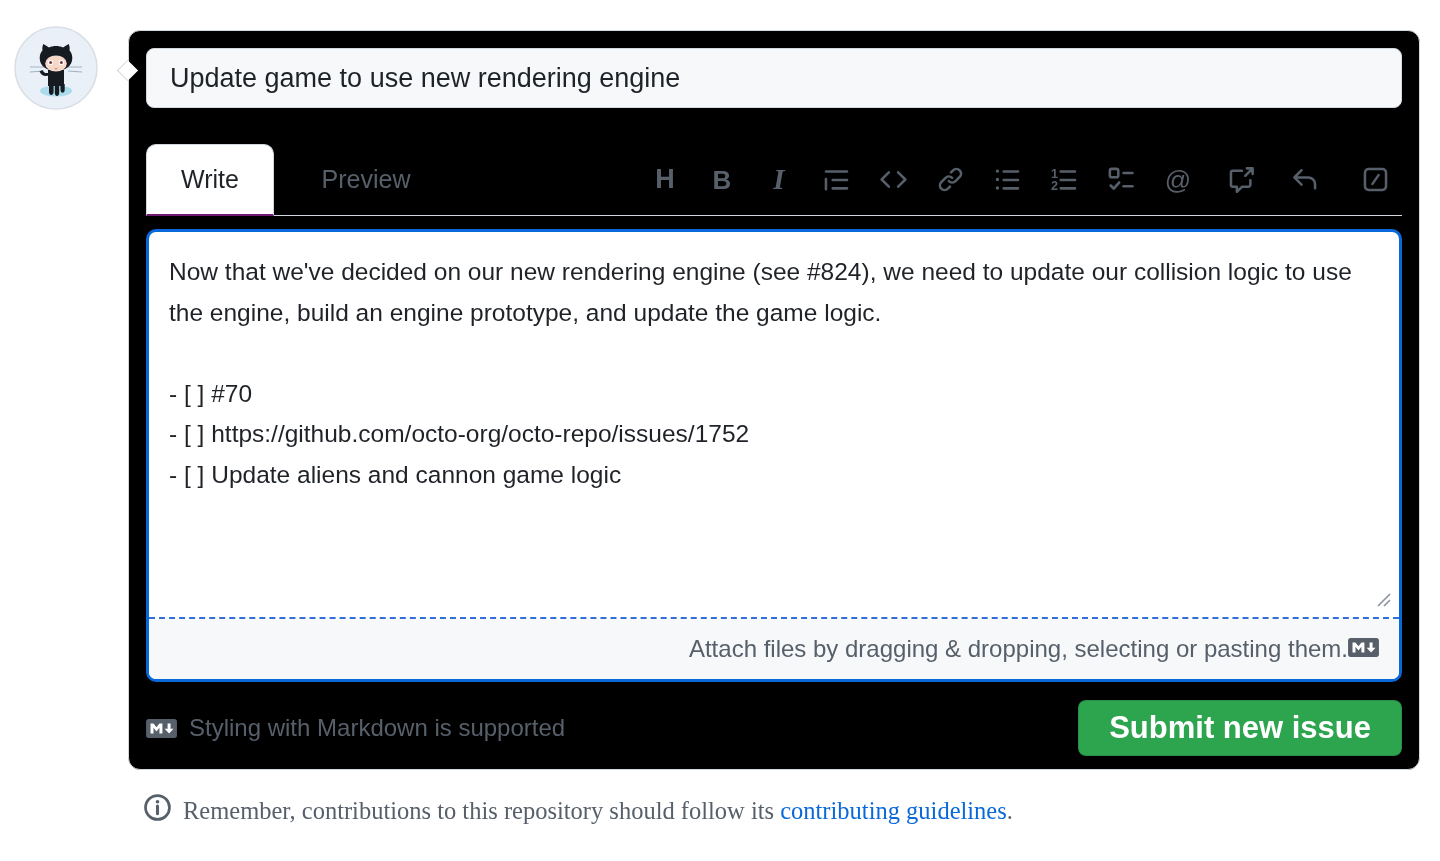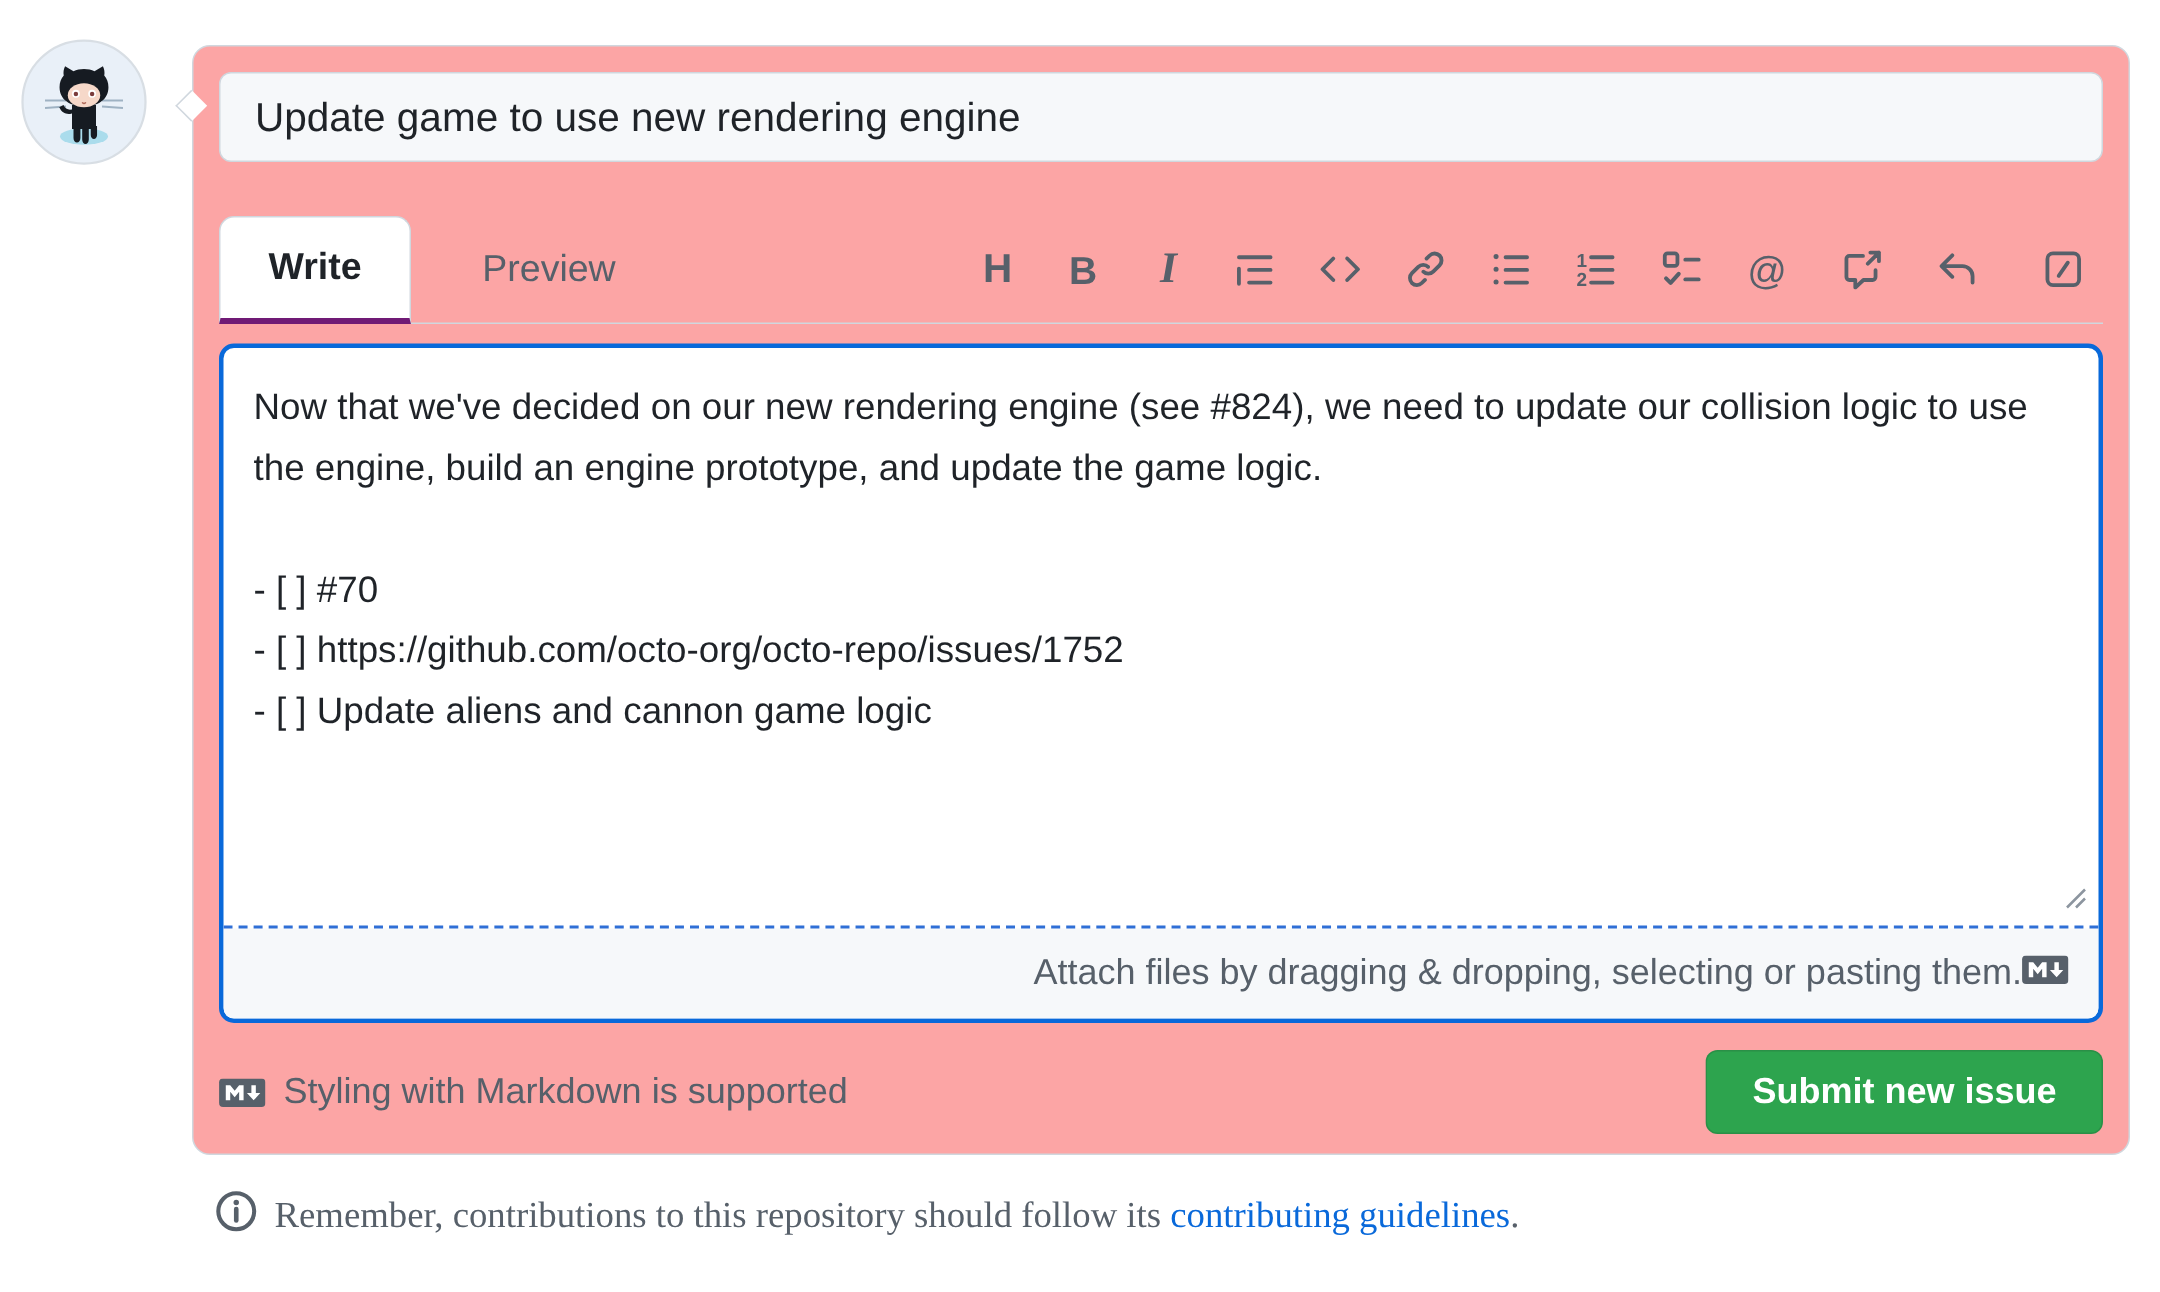--- a/index.html
+++ b/index.html
@@ -17,21 +17,21 @@
     background:#ffffff;color:var(--text);
     font-family:"Liberation Sans", sans-serif;
   }
 
   
   .avatar{position:absolute;left:14px;top:26px;width:84px;height:84px;border-radius:50%;cursor:pointer;}
 
   
   .card{
     position:absolute;left:128px;top:30px;width:1292px;height:740px;
-    background:#fca5a5;border:1px solid var(--border);border-radius:12px;
+    background:#000000;border:1px solid var(--border);border-radius:12px;
     padding:17px;
   }
   .caret{
     position:absolute;left:-9px;top:32px;width:15px;height:15px;background:#fff;
     border-left:1px solid var(--border);border-bottom:1px solid var(--border);
     transform:rotate(45deg);
   }
 
   .title-input{
     display:block;width:100%;height:60px;padding:0 23px;
@@ -40,22 +40,22 @@
   }
 
   
   .tabs-row{
     margin-top:36px;height:72px;display:flex;align-items:stretch;
     border-bottom:1px solid var(--border);
   }
   .tab{display:flex;align-items:center;justify-content:center;font-size:25px;cursor:pointer;background:transparent;border:none;font-family:inherit;}
   .tab.active{
     width:128px;background:#fff;color:var(--text);
-    border:1px solid var(--border);border-bottom:4px solid #701a75;
-    border-radius:10px 10px 0 0;margin-bottom:-1px;font-weight:bold;
+    border:1px solid var(--border);border-bottom:2px solid #701a75;
+    border-radius:10px 10px 0 0;margin-bottom:-1px;
   }
   .tab.inactive{width:184px;color:var(--muted);text-align:right;}
 
   .toolbar{margin-left:auto;display:flex;align-items:center;gap:27px;padding-right:12px;}
   .tb-btn{
     display:flex;align-items:center;justify-content:center;
     width:30px;height:36px;background:none;border:none;padding:0;
     color:var(--muted);cursor:pointer;
   }
   .tb-btn svg{width:27px;height:27px;fill:currentColor;}
@@ -84,21 +84,21 @@
     height:60px;display:flex;align-items:center;justify-content:flex-end;
     padding:0 20px;background:var(--subtle-bg);color:var(--muted);font-size:24px;cursor:pointer;
   }
   .md-badge{display:block;}
 
   
   .form-footer{margin-top:18px;display:flex;align-items:center;justify-content:space-between;}
   .md-note{display:flex;align-items:center;gap:12px;color:var(--muted);font-size:24px;cursor:pointer;}
   .submit-btn{
     height:56px;padding:0 30px;background:var(--green);color:#fff;
-    font-family:inherit;font-size:24px;font-weight:600;
+    font-family:inherit;font-size:31px;font-weight:600;
     border:1px solid rgba(27,31,36,.15);border-radius:8px;cursor:pointer;
   }
 
   
   .footer-note{
     position:absolute;left:143px;top:793px;
     display:flex;align-items:center;gap:11px;
     font-size:24.5px;color:var(--muted);font-family:Liberation Serif, serif;
   }
   .footer-note .info-icon{color:var(--muted);display:block;}

